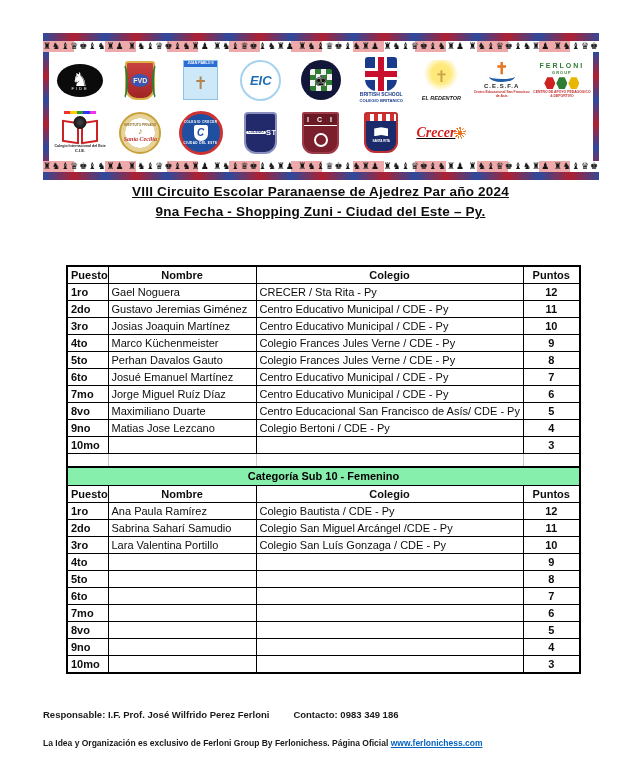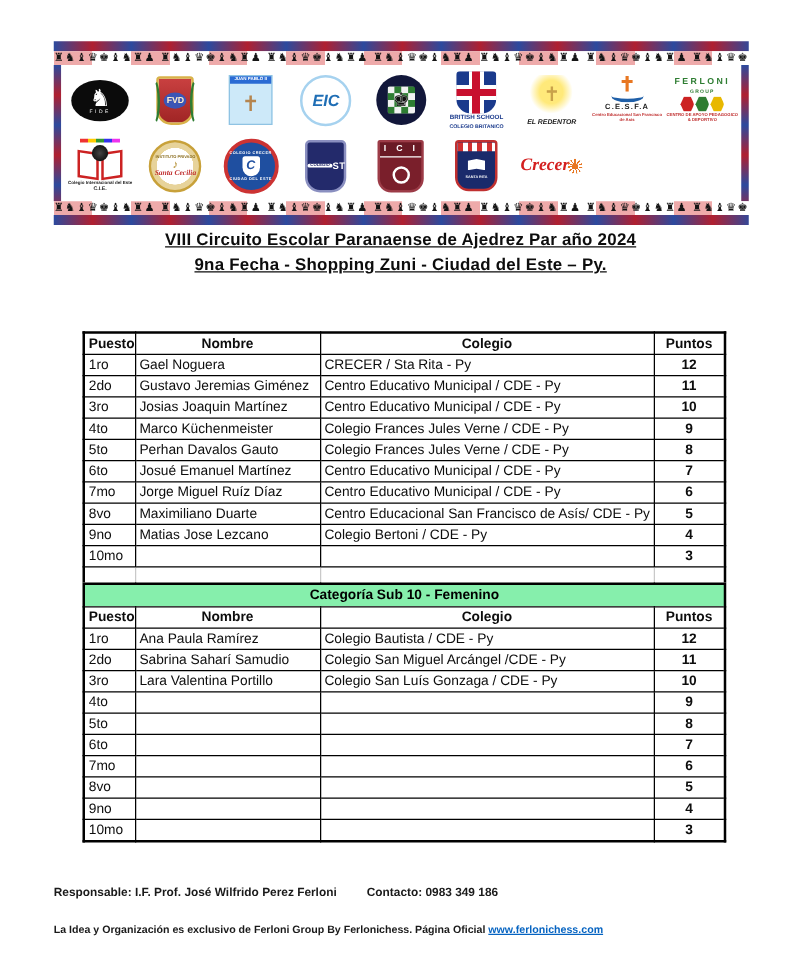--- a/index.html
+++ b/index.html
@@ -89,21 +89,21 @@
 
   .sh14{width:33px;height:38px;background:#7a1f2b;border:2px solid #9c3b47;border-radius:2px 2px 11px 11px;display:flex;flex-direction:column;align-items:center;color:#fff;}
   .sh14 .g{font-size:7px;font-weight:bold;letter-spacing:3px;border-bottom:1px solid #fff;width:100%;text-align:center;padding:2px 0;background:#6a1a25;}
   .sh14 .fig{width:10px;height:10px;border:2px solid #fff;border-radius:50%;margin-top:7px;}
 
   .sh15{width:30px;height:37px;background:#1a2a6b;border:2px solid #c03030;border-radius:3px 3px 11px 11px;overflow:hidden;display:flex;flex-direction:column;align-items:center;}
   .sh15 .chief{width:100%;height:7px;background:repeating-linear-gradient(90deg,#d03030 0 4px,#fff 4px 8px);}
   .sh15 .g{margin-top:6px;width:14px;height:9px;background:#fff;clip-path:polygon(0 15%,50% 0,100% 15%,100% 100%,50% 85%,0 100%);}
   .sh15 .s{font-size:3px;color:#fff;margin-top:4px;font-weight:bold;}
 
-  .sh16{display:flex;align-items:center;justify-content:center;}
+  .sh16{display:flex;align-items:center;justify-content:center;text-decoration:underline;}
   .sh16 .l{font-family:"Liberation Serif",serif;font-style:italic;font-weight:bold;font-size:14px;color:#d42020;text-shadow:1px 1px 0 #fff,-1px -1px 0 #fff,0 0 2px #fff;}
   .sh16 .burst{width:12px;height:12px;margin-left:-1px;border-radius:50%;background:radial-gradient(circle,#e87722 28%,transparent 30%),repeating-conic-gradient(#e87722 0 12deg,transparent 12deg 32deg);}
 
   .sh17{display:flex;flex-direction:column;align-items:center;gap:1px;}
   .sh17 .u{width:13px;height:13px;border:3px solid #159a9a;border-top:none;border-radius:0 0 9px 9px;position:relative;margin-bottom:1px;}
   .sh17 .u::before{content:"";position:absolute;left:-3px;top:-4px;width:3px;height:5px;background:#e87722;}
   .sh17 .u::after{content:"";position:absolute;right:-3px;top:-4px;width:3px;height:3px;background:#159a9a;}
   .sh17 .l{color:#1a2a6b;font-weight:bold;font-size:9.5px;letter-spacing:1.5px;}
   .sh17 .s{font-size:3.3px;color:#c03030;font-weight:bold;width:52px;line-height:1.2;}
 
@@ -112,21 +112,21 @@
   .titles p{margin:0 0 5px 0;font-size:13.5px;font-weight:bold;color:#0d0d0d;text-decoration:underline;letter-spacing:0.2px;}
 
   
   table.tbl{position:absolute;left:66px;top:265px;width:513px;border-collapse:collapse;table-layout:fixed;font-size:11px;color:#0d0d0d;border:2px solid #000;}
   .tbl td{border:1px solid #000;padding:0 3px;height:16px;line-height:1;white-space:nowrap;overflow:hidden;}
   .tbl tr.mainhead td{height:17px;background:#1F3864;color:#fff;font-weight:bold;text-align:center;font-size:11px;}
   .tbl tr.cat td{height:17px;font-weight:bold;text-align:center;}
   .tbl tr.cat-abs td{background:#00AEEF;color:#17365D;}
   .tbl tr.cat-fem td{background:#86efac;color:#000;border-top-width:2px;}
   .tbl tr.cols td{font-weight:bold;text-align:center;}
-  .tbl td.c-puesto{font-weight:normal;}
+  .tbl td.c-puesto{font-weight:bold;}
   .tbl td.c-puntos{font-weight:bold;text-align:center;}
   .tbl tr.gap td{height:12px;border:1px solid #c9c9c9;}
 
   
   .foot1{position:absolute;left:43px;top:709px;font-size:9.5px;font-weight:bold;color:#1a1a1a;}
   .foot1 .contact{margin-left:24px;}
   .foot2{position:absolute;left:43px;top:738px;font-size:8.5px;font-weight:bold;color:#1a1a1a;}
   .foot2 a{color:#0563C1;text-decoration:underline;}
 </style>
 </head>

